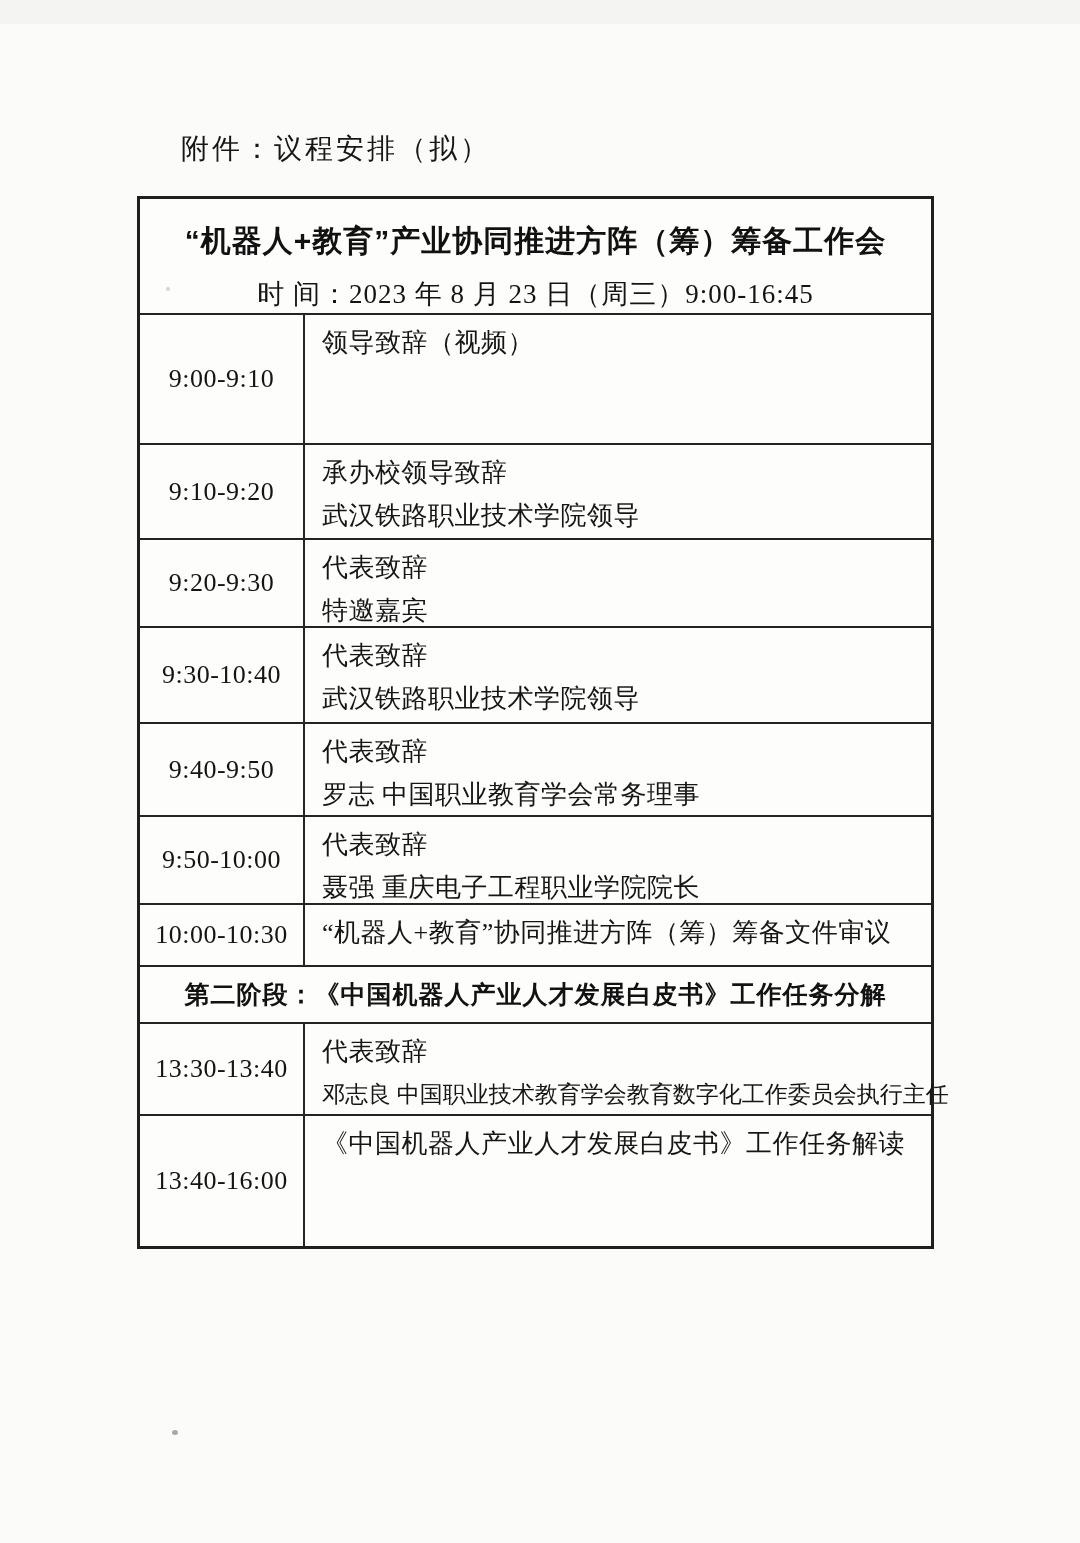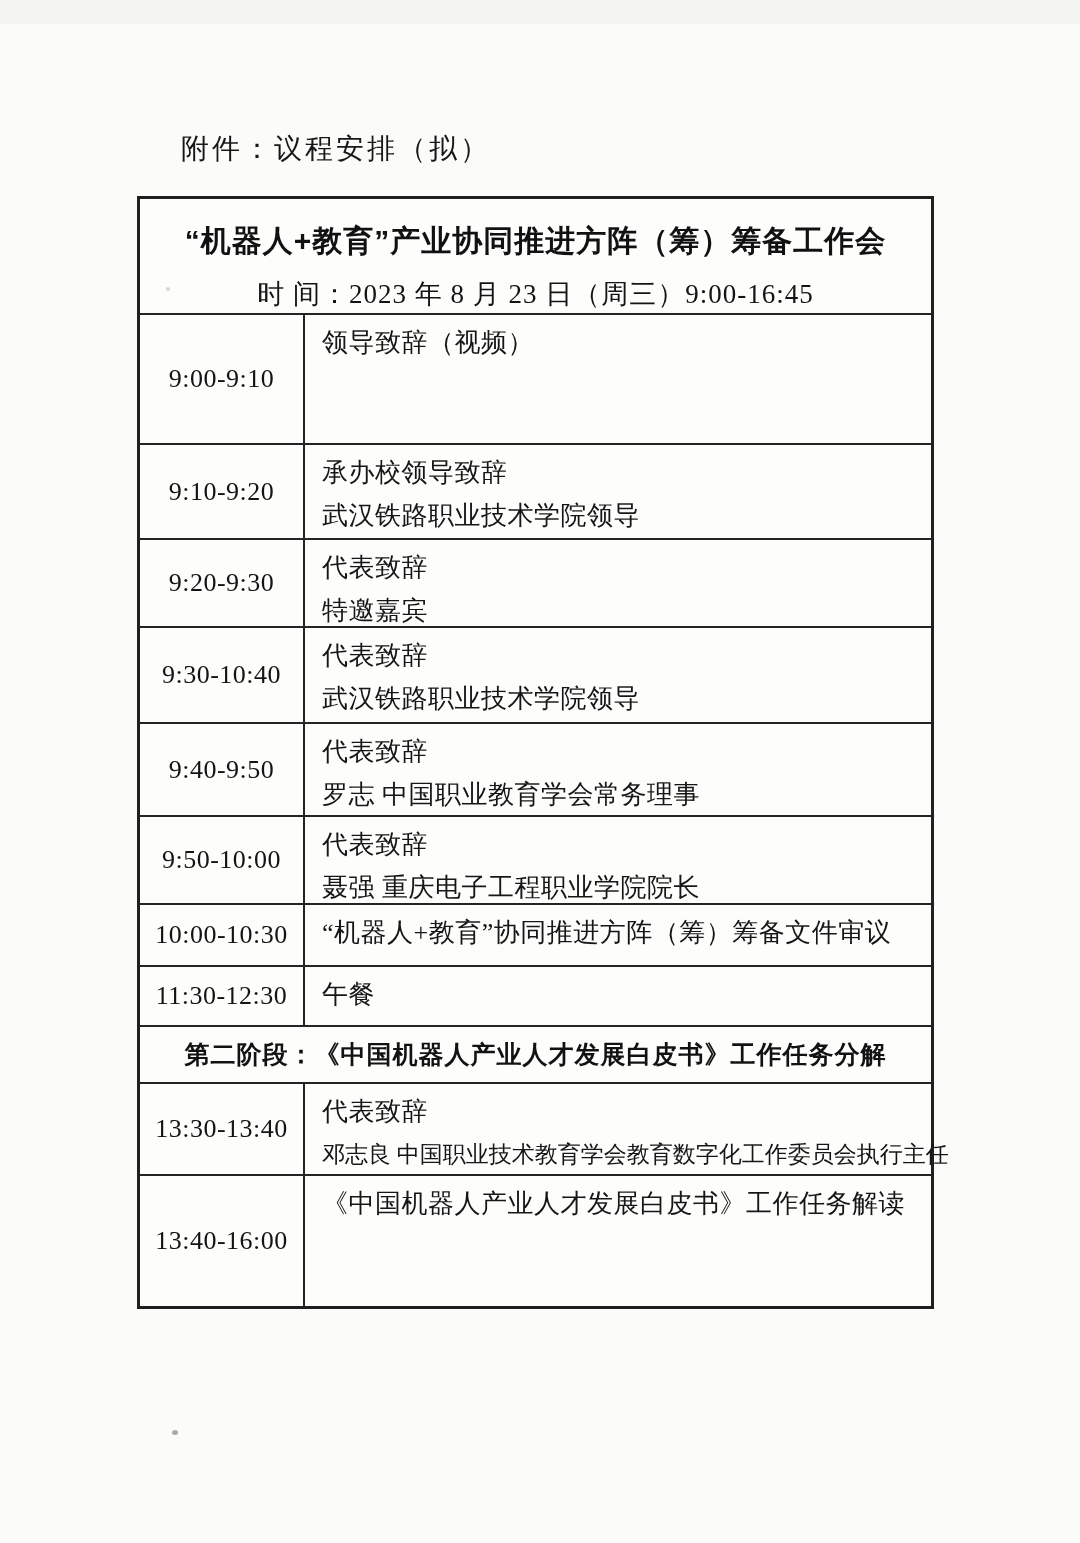--- a/index.html
+++ b/index.html
@@ -142,26 +142,20 @@
     </div>
 
     <div class="t-row h62">
       <div class="time-cell">10:00-10:30</div>
       <div class="content-cell">
         <div class="line">“机器人+教育”协同推进方阵（筹）筹备文件审议</div>
       </div>
     </div>
 
 
-    <div class="t-row h60">
-      <div class="time-cell">11:30-12:30</div>
-      <div class="content-cell">
-        <div class="line">午餐</div>
-      </div>
-    </div>
 
     <div class="t-row">
       <div class="section-header sec2">第二阶段：《中国机器人产业人才发展白皮书》工作任务分解</div>
     </div>
 
     <div class="t-row h92">
       <div class="time-cell">13:30-13:40</div>
       <div class="content-cell">
         <div class="line">代表致辞</div>
         <div class="line tight">邓志良 中国职业技术教育学会教育数字化工作委员会执行主任</div>

